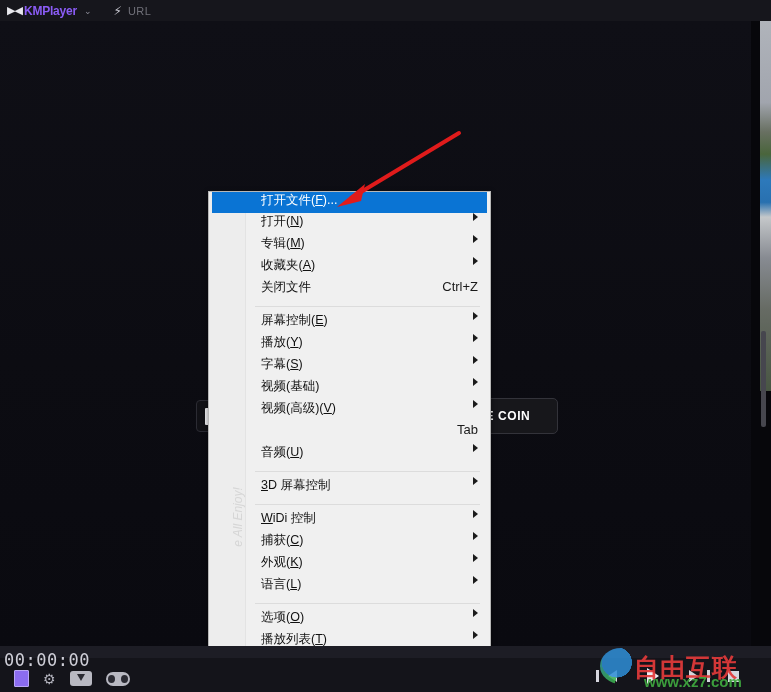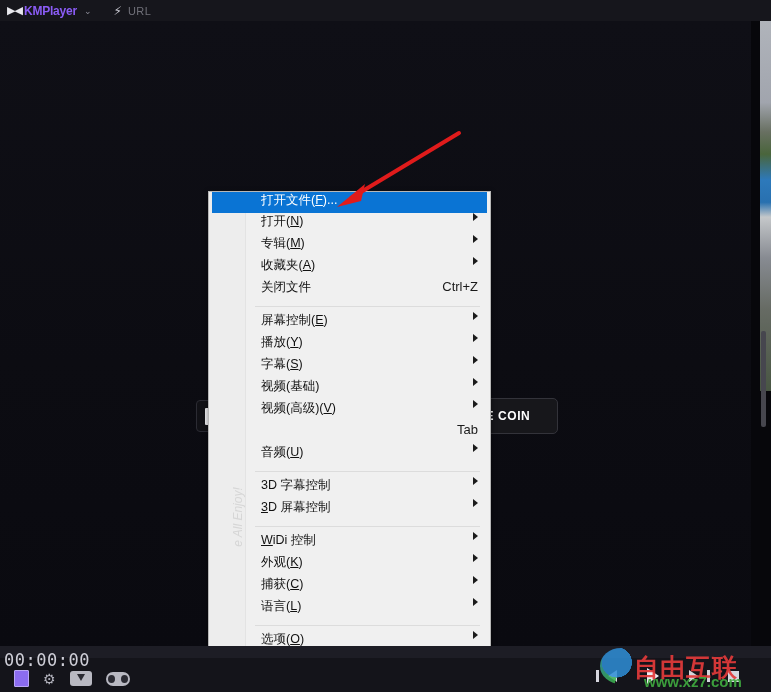--- a/index.html
+++ b/index.html
@@ -223,38 +223,34 @@
       </div>
       <div class="mi">
         <span class="acc">Tab</span>
       </div>
       <div class="mi">
         <span class="lbl">音频(<u>U</u>)</span>
         <span class="arw"></span>
       </div>
       <div class="sep"></div>
       <div class="mi">
-        <span class="lbl">3D 字幕控制</span>
-        <span class="arw"></span>
-      </div>
-      <div class="mi">
         <span class="lbl"><u>3</u>D 屏幕控制</span>
         <span class="arw"></span>
       </div>
       <div class="sep"></div>
       <div class="mi">
         <span class="lbl"><u>W</u>iDi 控制</span>
         <span class="arw"></span>
       </div>
       <div class="mi">
+        <span class="lbl">捕获(<u>C</u>)</span>
+        <span class="arw"></span>
+      </div>
+      <div class="mi">
         <span class="lbl">外观(<u>K</u>)</span>
-        <span class="arw"></span>
-      </div>
-      <div class="mi">
-        <span class="lbl">捕获(<u>C</u>)</span>
         <span class="arw"></span>
       </div>
       <div class="mi">
         <span class="lbl">语言(<u>L</u>)</span>
         <span class="arw"></span>
       </div>
       <div class="sep"></div>
       <div class="mi">
         <span class="lbl">选项(<u>O</u>)</span>
         <span class="arw"></span>

